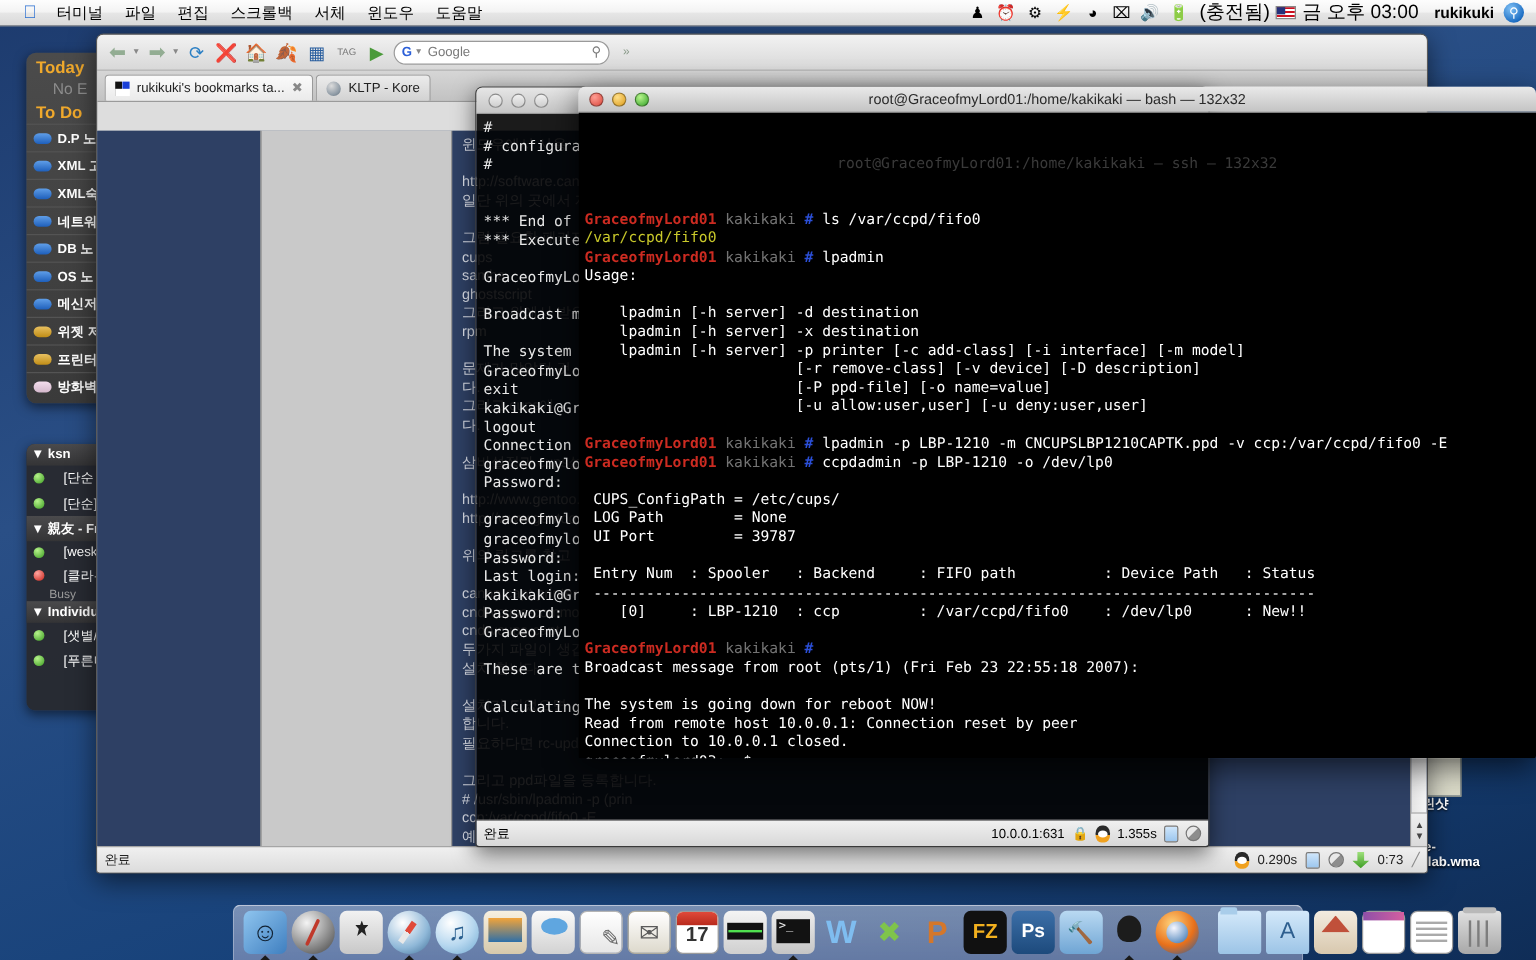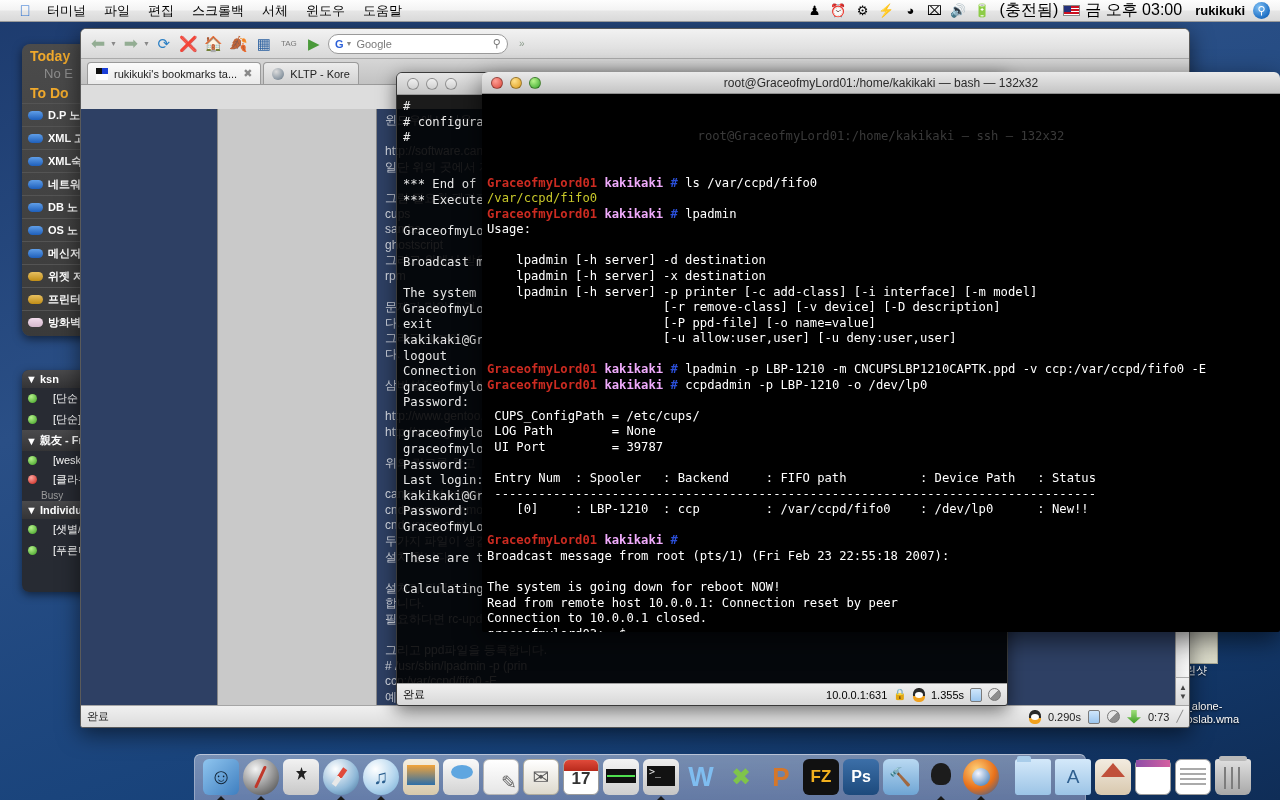--- a/index.html
+++ b/index.html
@@ -216,29 +216,30 @@
   .light.yellow{background:radial-gradient(circle at 35% 30%,#ffe08a,#dc9b1a);}
   .light.green{background:radial-gradient(circle at 35% 30%,#b8f58c,#33a228);}
   #term-front .ttitle .tb-title{font-weight:normal;font-size:12px;color:#2a2a2a;}
   #term-front .tbody{
     position:absolute;top:22px;left:0;right:0;bottom:0;background:#000;
     font-family:"DejaVu Sans Mono","Liberation Mono",monospace;
     font-size:12.2px;line-height:15.55px;color:#ffffff;
     padding:4px 5px; white-space:pre; overflow:hidden;
   }
   .c-host{color:#cc2b21;font-weight:bold;}
-  .c-user{color:#f0abfc;font-weight:bold;}
+  .c-user{color:#737373;font-weight:normal;}
   .c-hash{color:#2b4fd8;font-weight:bold;}
   .c-yellow{color:#c8c82a;}
 
   
   .desk-icon{position:absolute;z-index:8;display:flex;flex-direction:column;align-items:center;width:92px;}
   .desk-icon .lbl{
-    font-size:11px;color:#fff;text-align:center;text-shadow:0 1px 2px rgba(0,0,0,.9);
+    font-size:11px;color:#fff;text-shadow:0 1px 2px rgba(0,0,0,.9);
     line-height:13px;
+    font-weight:bold;
   }
   #icon-shot{left:1150px;top:610px;}
   #icon-wma{left:1158px;top:700px;}
   .doc-ico{width:44px;height:54px;background:linear-gradient(135deg,#fdfdf4,#dcdcc8);
     border:1px solid #a9a996;position:relative;}
   .doc-ico:after{content:"";position:absolute;right:0;top:0;border-width:0 12px 12px 0;
     border-style:solid;border-color:#bdbda8 #2e4064;}
 
   
   #dock{

